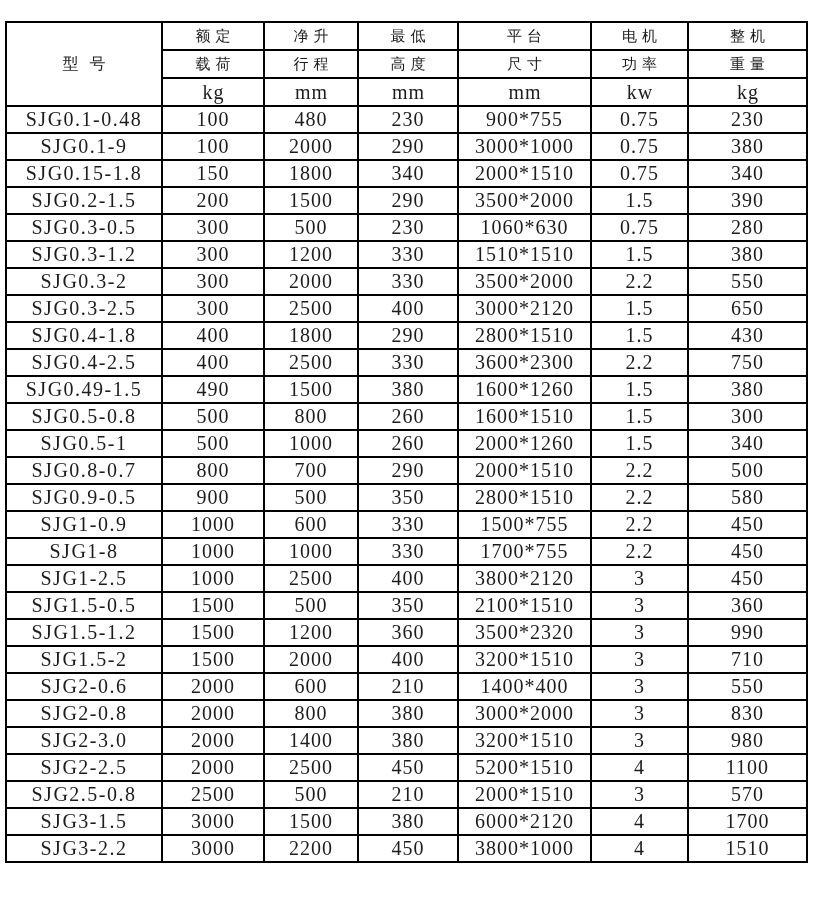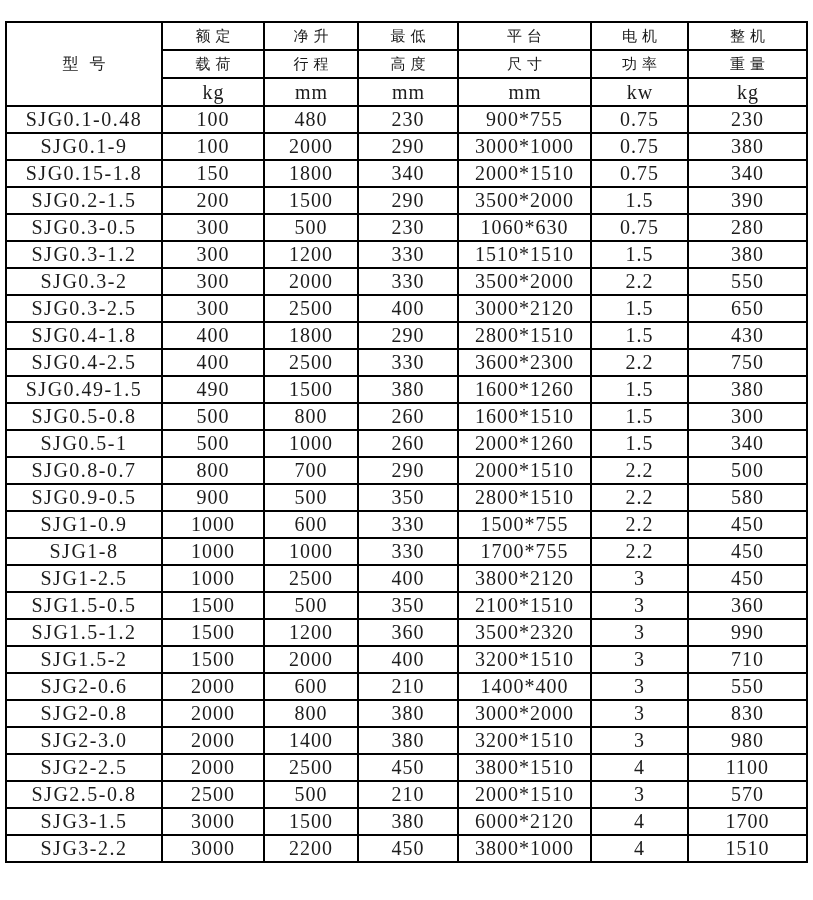--- a/index.html
+++ b/index.html
@@ -321,21 +321,21 @@
         <td>380</td>
         <td>3200*1510</td>
         <td>3</td>
         <td>980</td>
       </tr>
       <tr>
         <td class="model-cell">SJG2-2.5</td>
         <td>2000</td>
         <td>2500</td>
         <td>450</td>
-        <td>3800*1510</td>
+        <td>5200*1510</td>
         <td>4</td>
         <td>1100</td>
       </tr>
       <tr>
         <td class="model-cell">SJG2.5-0.8</td>
         <td>2500</td>
         <td>500</td>
         <td>210</td>
         <td>2000*1510</td>
         <td>3</td>

